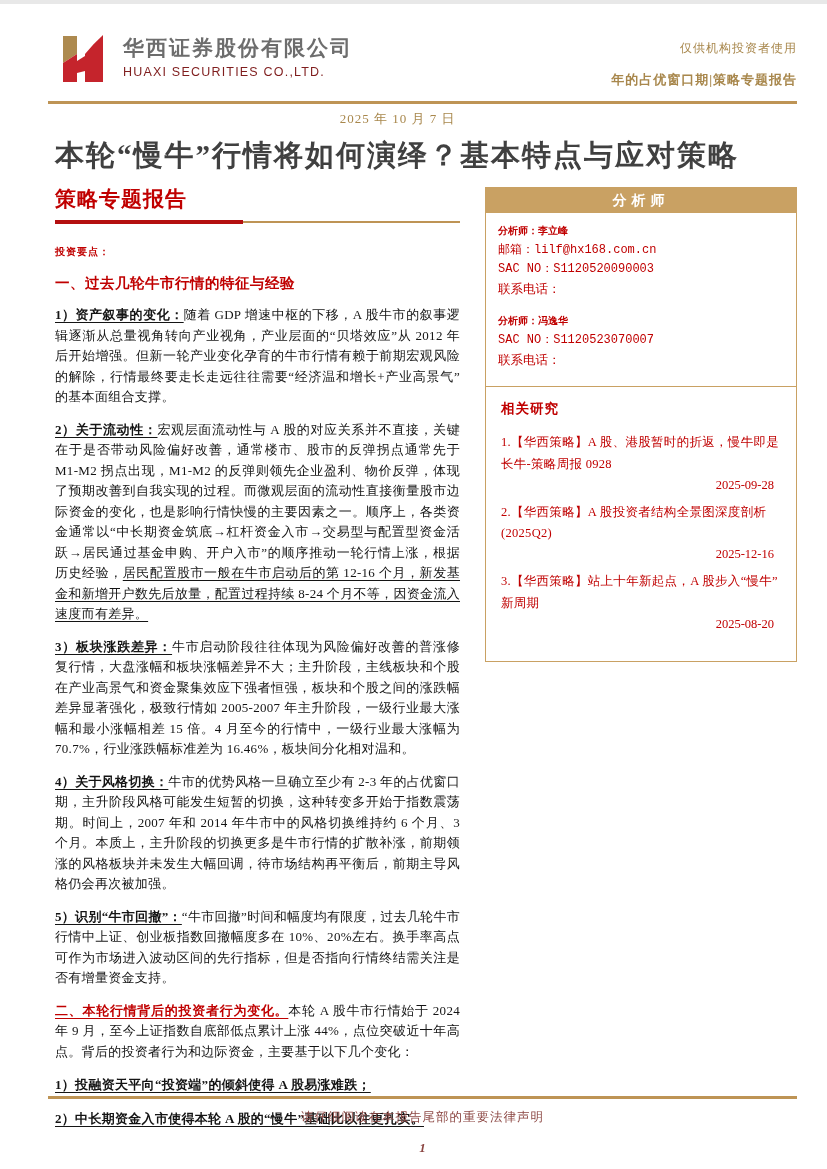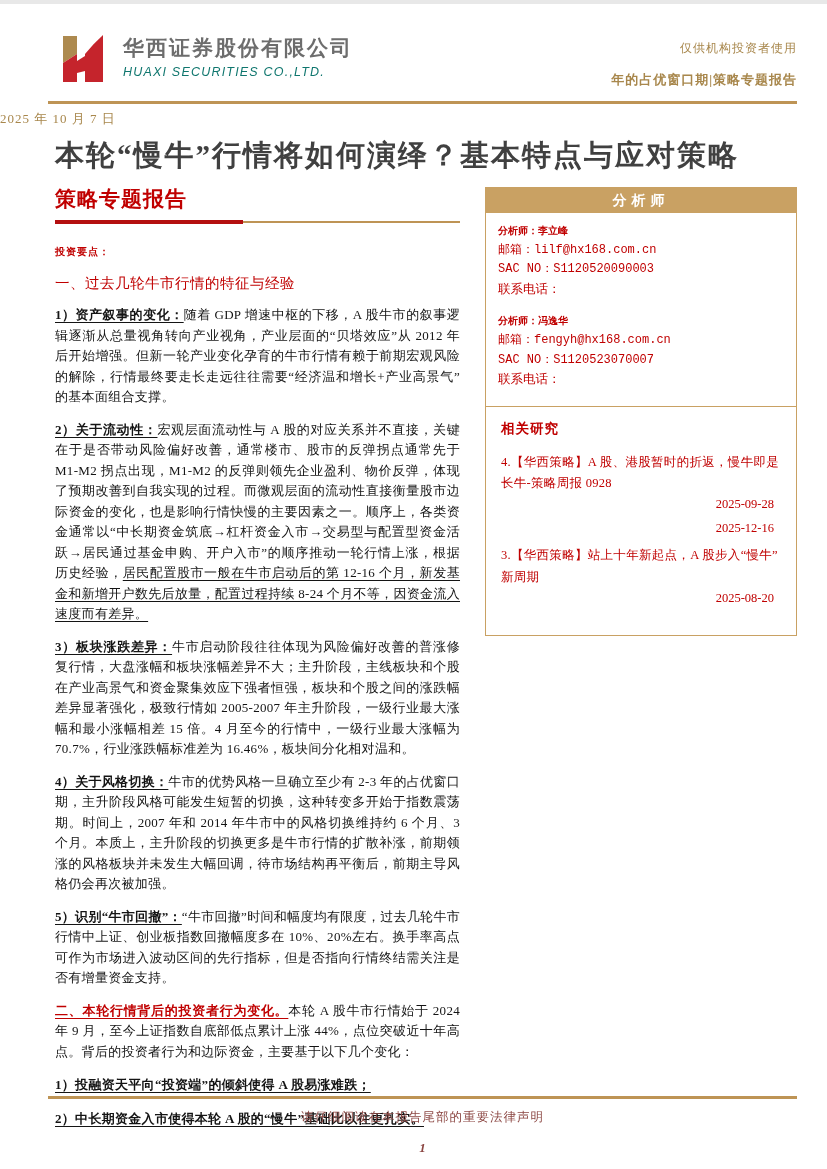--- a/index.html
+++ b/index.html
@@ -19,44 +19,44 @@
     display:flex; justify-content:space-between;
   }
   .brand { display:flex; align-items:flex-start; }
   .logo { width:56px; height:56px; margin-right:12px; }
   .brand-cn {
     font-family:"Liberation Sans","DejaVu Sans",sans-serif;
     font-size:21px; font-weight:600; color:#6d6d6d; letter-spacing:2px; margin-top:4px;
   }
   .brand-en {
     font-family:"Liberation Sans","DejaVu Sans",sans-serif;
-    font-size:12.5px; color:#0f766e; letter-spacing:1.2px; margin-top:3px;font-style:italic;
+    font-size:12.5px; color:#7f1d1d; letter-spacing:1.2px; margin-top:3px;
   }
   .header-right { text-align:right; padding-top:10px; }
   .audience { font-size:12px; color:#a8874c; letter-spacing:1px; }
   .report-type { font-size:13px; font-weight:bold; color:#a8874c; letter-spacing:1px; margin-top:14px; }
   .rule { position:absolute; left:48px; right:30px; background:#be9455; }
   .rule-top { top:97px; height:2.5px; }
-  .date-row { text-align:left; padding-right:32px; margin-top:9px; font-size:13px; color:#a8874c; letter-spacing:1px; }
+  .date-row { text-align:center; padding-right:32px; margin-top:9px; font-size:13px; color:#a8874c; letter-spacing:1px; }
   
   .title {
     margin:10px 30px 0 55px;
     font-size:29px; font-weight:bold; color:#404040;
     letter-spacing:2px; line-height:1.2; white-space:nowrap;
   }
   
   .content { display:flex; margin:2px 30px 0 55px; }
   .col-left { width:405px; flex:none; }
   .col-right { width:312px; flex:none; margin-left:25px; }
   .subtitle { font-size:21px; font-weight:bold; color:#c00000; margin-top:10px; letter-spacing:1px; }
   .divider { display:flex; align-items:center; margin-top:7px; }
   .divider-red { width:188px; height:4.5px; background:#b40f10; flex:none; }
   .divider-gold { flex:1; height:2px; background:#be9455; }
   .highlights { margin-top:21px; font-size:10px; font-weight:bold; color:#c00000; letter-spacing:1px; }
-  .sec-heading { margin-top:15px; font-size:14.5px; font-weight:normal; color:#c00000; letter-spacing:0.5px; }
+  .sec-heading { margin-top:15px; font-size:14.5px; font-weight:bold; color:#c00000; letter-spacing:0.5px; }
   .para {
     margin-top:12px; font-size:13px; line-height:20.5px;
     color:#141414; text-align:justify; letter-spacing:0.3px;
   }
   .lead { font-weight:bold; text-decoration:underline; text-underline-offset:3px; }
   .ul { text-decoration:underline; text-underline-offset:3px; }
   .red-lead { color:#c00000; }
   .bullet { margin-top:13px; }
   
   .side-box { margin-top:12px; border:1.5px solid #c9a163; }
@@ -142,33 +142,33 @@
         <div class="side-box-header">分析师</div>
         <div class="analyst-block">
           <div class="analyst">
             <div class="a-name">分析师：李立峰</div>
             <div class="a-mono">邮箱：lilf@hx168.com.cn</div>
             <div class="a-mono">SAC NO：S1120520090003</div>
             <div class="a-plain">联系电话：</div>
           </div>
           <div class="analyst">
             <div class="a-name">分析师：冯逸华</div>
-            <div class="a-mono">邮箱：fengyh@hx168.com.cn</div>
             <div class="a-mono">SAC NO：S1120523070007</div>
             <div class="a-plain">联系电话：</div>
           </div>
         </div>
         <div class="side-sep"></div>
         <div class="related">
           <div class="related-title">相关研究</div>
           <div class="related-item">
-            <div class="r-text">4.【华西策略】A 股、港股暂时的折返，慢牛即是长牛-策略周报 0928</div>
+            <div class="r-text">1.【华西策略】A 股、港股暂时的折返，慢牛即是长牛-策略周报 0928</div>
             <div class="r-date">2025-09-28</div>
           </div>
           <div class="related-item">
+            <div class="r-text">2.【华西策略】A 股投资者结构全景图深度剖析 (2025Q2)</div>
             <div class="r-date">2025-12-16</div>
           </div>
           <div class="related-item">
             <div class="r-text">3.【华西策略】站上十年新起点，A 股步入“慢牛”新周期</div>
             <div class="r-date">2025-08-20</div>
           </div>
         </div>
       </div>
     </aside>
 

